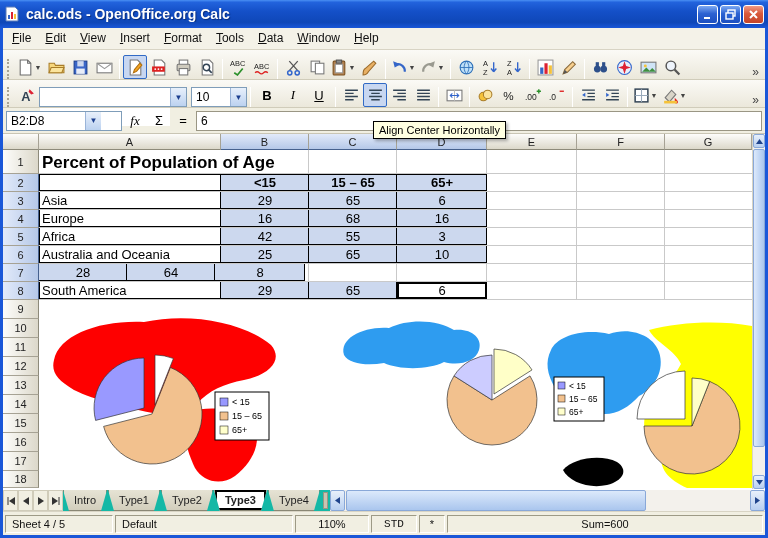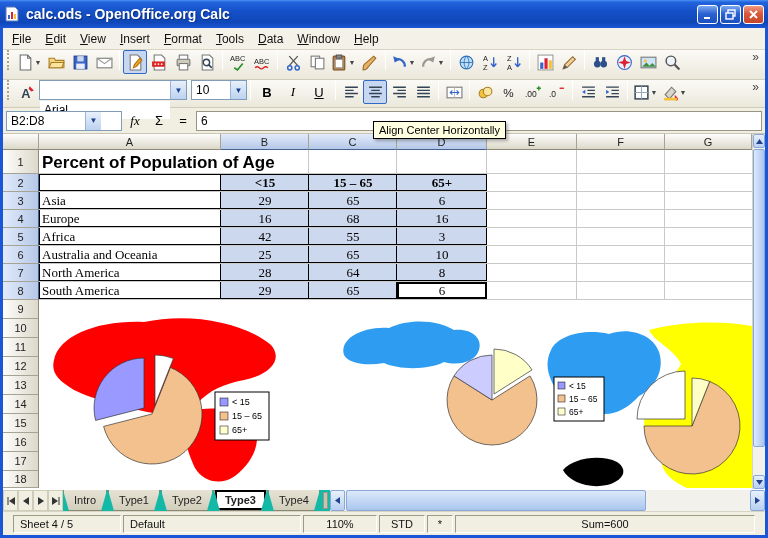--- a/index.html
+++ b/index.html
@@ -13,26 +13,26 @@
   .tb-title { color:#fff; font-weight:bold; font-size:14px; text-shadow:1px 1px 1px #0a2d7a; flex:1; white-space:nowrap; overflow:hidden; }
   .wbtns { display:flex; gap:2px; }
   .wbtn { width:21px; height:19px; border-radius:3px; border:1px solid #fff;
     background:linear-gradient(180deg,#7da9f2,#2c62d2 45%,#1c4fc0); display:flex; align-items:center; justify-content:center; }
   .wbtn.close { background:linear-gradient(180deg,#f09a85,#d9593a 45%,#c4452a); }
 
   
   .content { width:762px; margin:0 auto; height:507px; background:#f1efe2; position:relative; overflow:hidden; }
 
   
-  .menubar { height:22px; display:flex; align-items:center; padding-left:2px; background:#f4f2e8; border-bottom:1px solid #d8d4c4; }
+  .menubar { height:22px; display:flex; align-items:flex-start; padding-left:2px; background:#f4f2e8; border-bottom:1px solid #d8d4c4; }
   .menu-item { display:inline-block; font-size:12px; color:#111; padding:3px 7px; }
   .menu-item::first-letter { text-decoration:underline; }
 
   
-  .toolbar { display:flex; align-items:flex-start; background:linear-gradient(180deg,#fbfaf6,#ebe8db); border-bottom:1px solid #d0ccba; padding:0 2px; }
+  .toolbar { display:flex; align-items:flex-end; background:linear-gradient(180deg,#fbfaf6,#ebe8db); border-bottom:1px solid #d0ccba; padding:0 2px; }
   .tb1 { height:30px; } .tb2 { height:28px; }
   .grip { width:4px; height:20px; border-left:2px dotted #a8a494; margin:0 4px 0 2px; }
   .sep { width:1px; height:20px; background:#c8c4b2; border-right:1px solid #fff; margin:0 3px; }
   .tbtn { height:24px; min-width:24px; display:flex; align-items:center; justify-content:center; border:1px solid transparent; border-radius:2px; padding:0 1px; }
   .tbtn svg { width:17px; height:17px; }
   .tbtn.pressed { border-color:#316ac5; background:#c8d7f1; }
   .dd { font-size:7px; color:#444; width:8px; text-align:center; }
   .chev { margin-left:auto; font-size:12px; color:#444; padding:0 4px; }
   .bl { font-weight:bold; font-size:13px; width:22px; text-align:center; }
   .it { font-style:italic; font-size:13px; font-family:"Liberation Serif",serif; width:22px; text-align:center; }
@@ -61,21 +61,21 @@
   .rowheads { width:36px; }
   .rh { background:linear-gradient(90deg,#fdfdfb,#dcd8ca); border-right:1px solid #8d8a7a; border-bottom:1px solid #a6a294;
     font-size:11px; display:flex; align-items:center; justify-content:center; color:#222; }
   .rh.selh { background:linear-gradient(90deg,#e2eafa,#b5c8e8); border-right:1px solid #46618e; }
   .gridbody { position:relative; width:713px; background-color:#fff;
     background-image:linear-gradient(#c9c9c9,#c9c9c9),linear-gradient(#c9c9c9,#c9c9c9),linear-gradient(#c9c9c9,#c9c9c9),
                      linear-gradient(#c9c9c9,#c9c9c9),linear-gradient(#c9c9c9,#c9c9c9),linear-gradient(#c9c9c9,#c9c9c9);
     background-repeat:no-repeat; background-size:1px 100%;
     background-position:181px 0,269px 0,357px 0,447px 0,537px 0,625px 0; }
   .grow { display:flex; border-bottom:1px solid #c9c9c9; }
-  .h24 { height:24px; } .h18 { height:18px;font-family:Liberation Serif, serif; }
+  .h24 { height:24px; } .h18 { height:18px; }
   .ca { width:182px; } .cb { width:88px; } .cc { width:88px; } .cd { width:90px; }
   .gc { display:flex; align-items:center; justify-content:center; font-size:13px; color:#000; height:100%; }
   .namec { justify-content:flex-start; padding-left:3px; background:#fff; }
   .selc { background:#ccd8ee; }
   .bold { font-weight:bold; }
   .tc   { box-shadow:inset -1px 0 0 #000, inset 0 -1px 0 #000; }
   .tc-l { box-shadow:inset 1px 0 0 #000, inset -1px 0 0 #000, inset 0 -1px 0 #000; }
   .tc-t { box-shadow:inset -1px 0 0 #000, inset 0 -1px 0 #000, inset 0 1px 0 #000; }
   .tc-lt{ box-shadow:inset 1px 0 0 #000, inset -1px 0 0 #000, inset 0 -1px 0 #000, inset 0 1px 0 #000; }
   .active { box-shadow:inset 0 0 0 2px #000 !important; background:#fff !important; }
@@ -97,25 +97,25 @@
     clip-path:polygon(0 0,100% 0,calc(100% - 6px) 100%,6px 100%); }
   .tab.active { background:#fff; font-weight:bold; }
   .tabsplit { width:5px; background:#c8c4b2; margin:2px 2px; border:1px solid #9a9684; }
   .hscroll { flex:1; display:flex; align-items:stretch; background:#f3f1ec; }
   .hbtn { width:15px; background:linear-gradient(180deg,#e8f0fb,#b8cff0); border:1px solid #89a8d8; border-radius:2px;
     display:flex; align-items:center; justify-content:center; font-size:7px; color:#20448c; }
   .hthumb { width:300px; margin:0 1px; background:linear-gradient(180deg,#dce9fb,#aac6ee); border:1px solid #89a8d8; border-radius:2px; }
   .hfill { flex:1; }
 
   
-  .statusbar { height:24px; display:flex; align-items:center; background:#f1efe2; border-top:1px solid #d8d4c4; padding:2px 10px; gap:2px; }
+  .statusbar { height:24px; display:flex; align-items:center; background:#f1efe2; border-top:1px solid #d8d4c4; padding:2px 2px; gap:2px; }
   .seg { height:18px; border:1px solid; border-color:#9d9a86 #ffffff #ffffff #9d9a86; font-size:11px; color:#111;
     display:flex; align-items:center; padding:0 6px; }
   .s1 { width:108px; } .s2 { width:178px; } .s3 { width:74px; justify-content:center; }
-  .s4 { width:46px; justify-content:center; } .s5 { width:26px; justify-content:center; }
+  .s4 { width:46px; justify-content:center;font-family:Liberation Mono, monospace; } .s5 { width:26px; justify-content:center; }
   .s6 { flex:1; justify-content:center; }
 </style>
 </head>
 <body>
 
 <div class="window">
 
   <div class="titlebar">
     <span class="tb-appicon">
       <svg viewBox="0 0 16 16" width="16" height="16">
@@ -525,21 +525,20 @@
             <div class="gc cc selc tc">55</div>
             <div class="gc cd selc tc">3</div>
           </div>
           <div class="grow h18">
             <div class="gc ca namec tc-l">Australia and Oceania</div>
             <div class="gc cb selc tc">25</div>
             <div class="gc cc selc tc">65</div>
             <div class="gc cd selc tc">10</div>
           </div>
           <div class="grow h18">
-            <div class="gc ca namec tc-l">North America</div>
             <div class="gc cb selc tc">28</div>
             <div class="gc cc selc tc">64</div>
             <div class="gc cd selc tc">8</div>
           </div>
           <div class="grow h18">
             <div class="gc ca namec tc-l">South America</div>
             <div class="gc cb selc tc">29</div>
             <div class="gc cc selc tc">65</div>
             <div class="gc cd tc active">6</div>
           </div>

